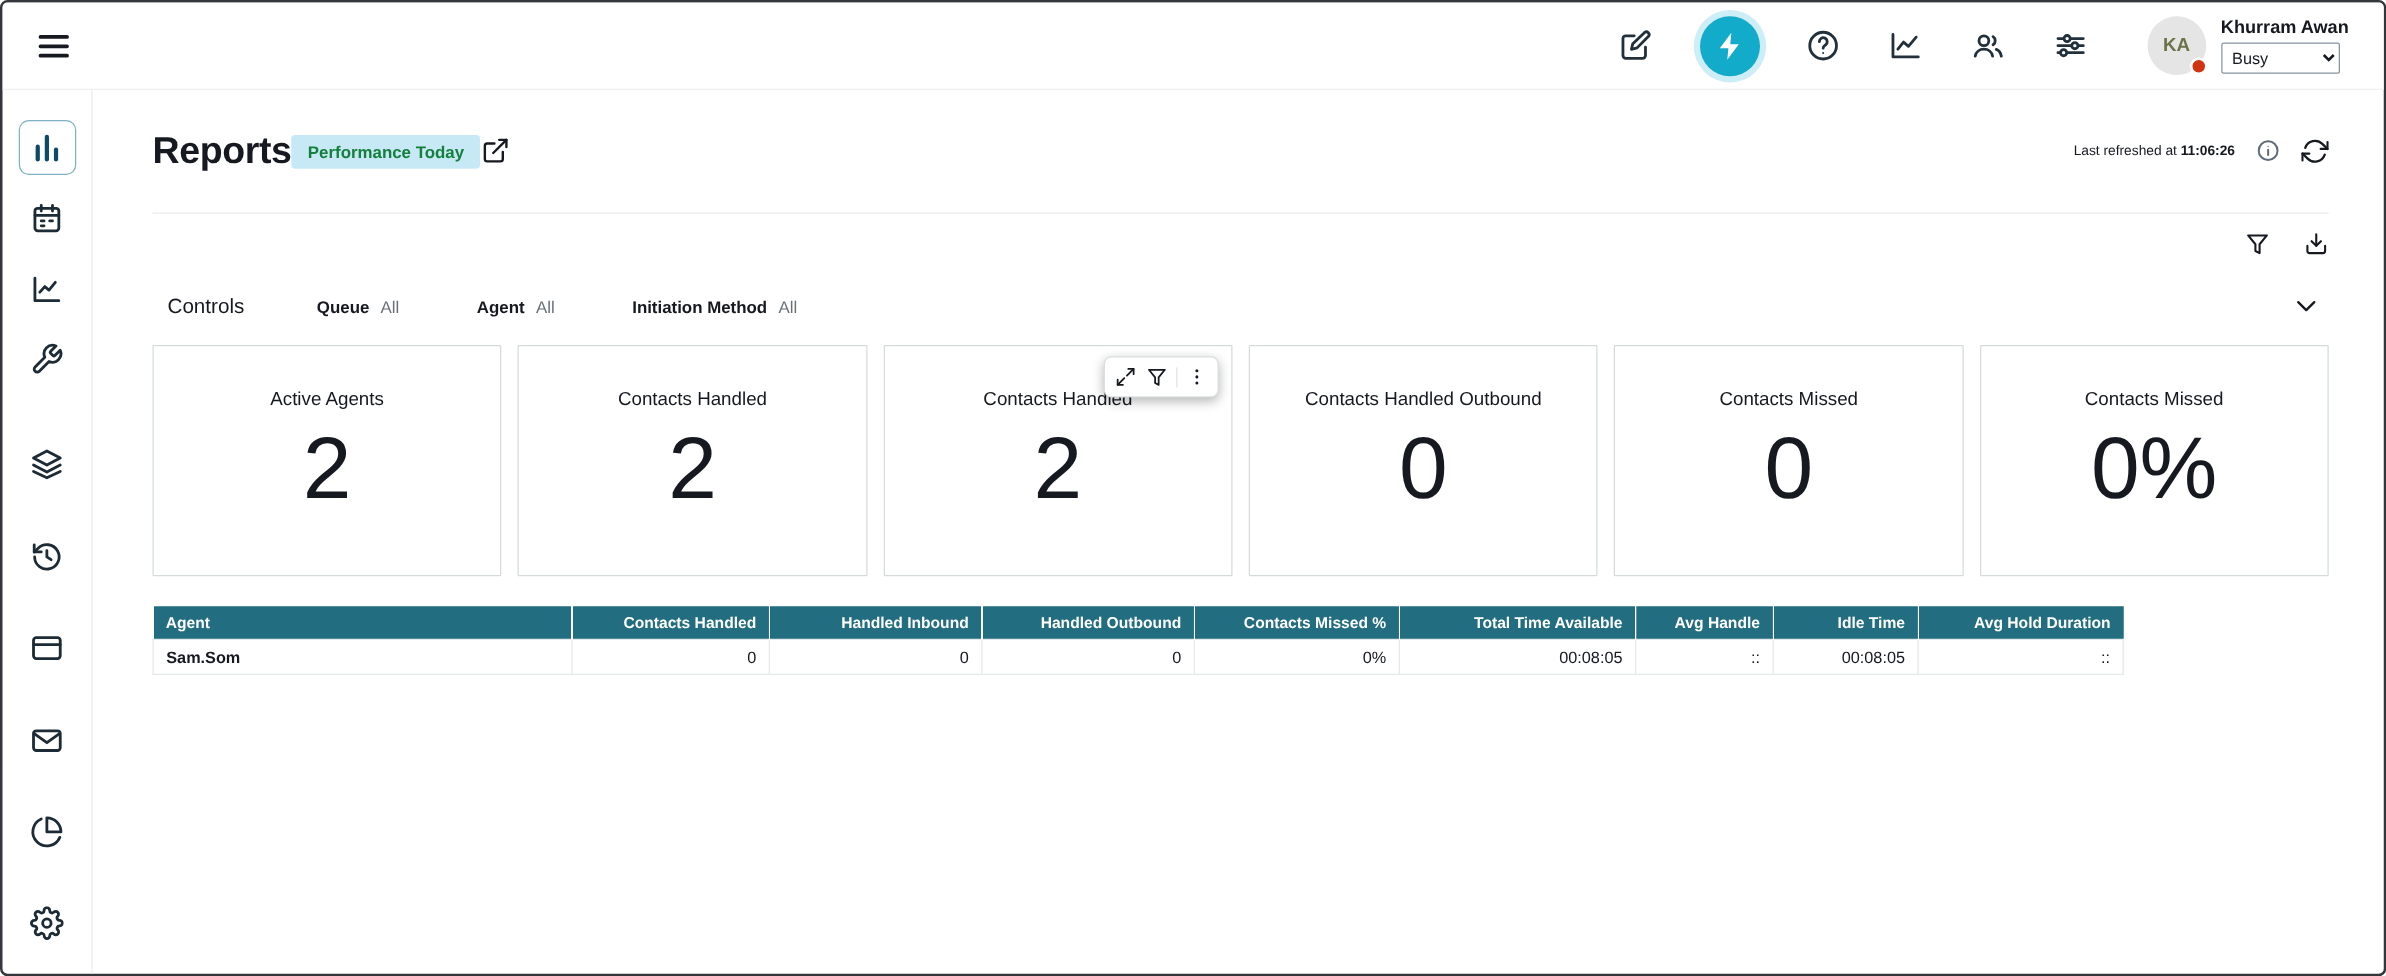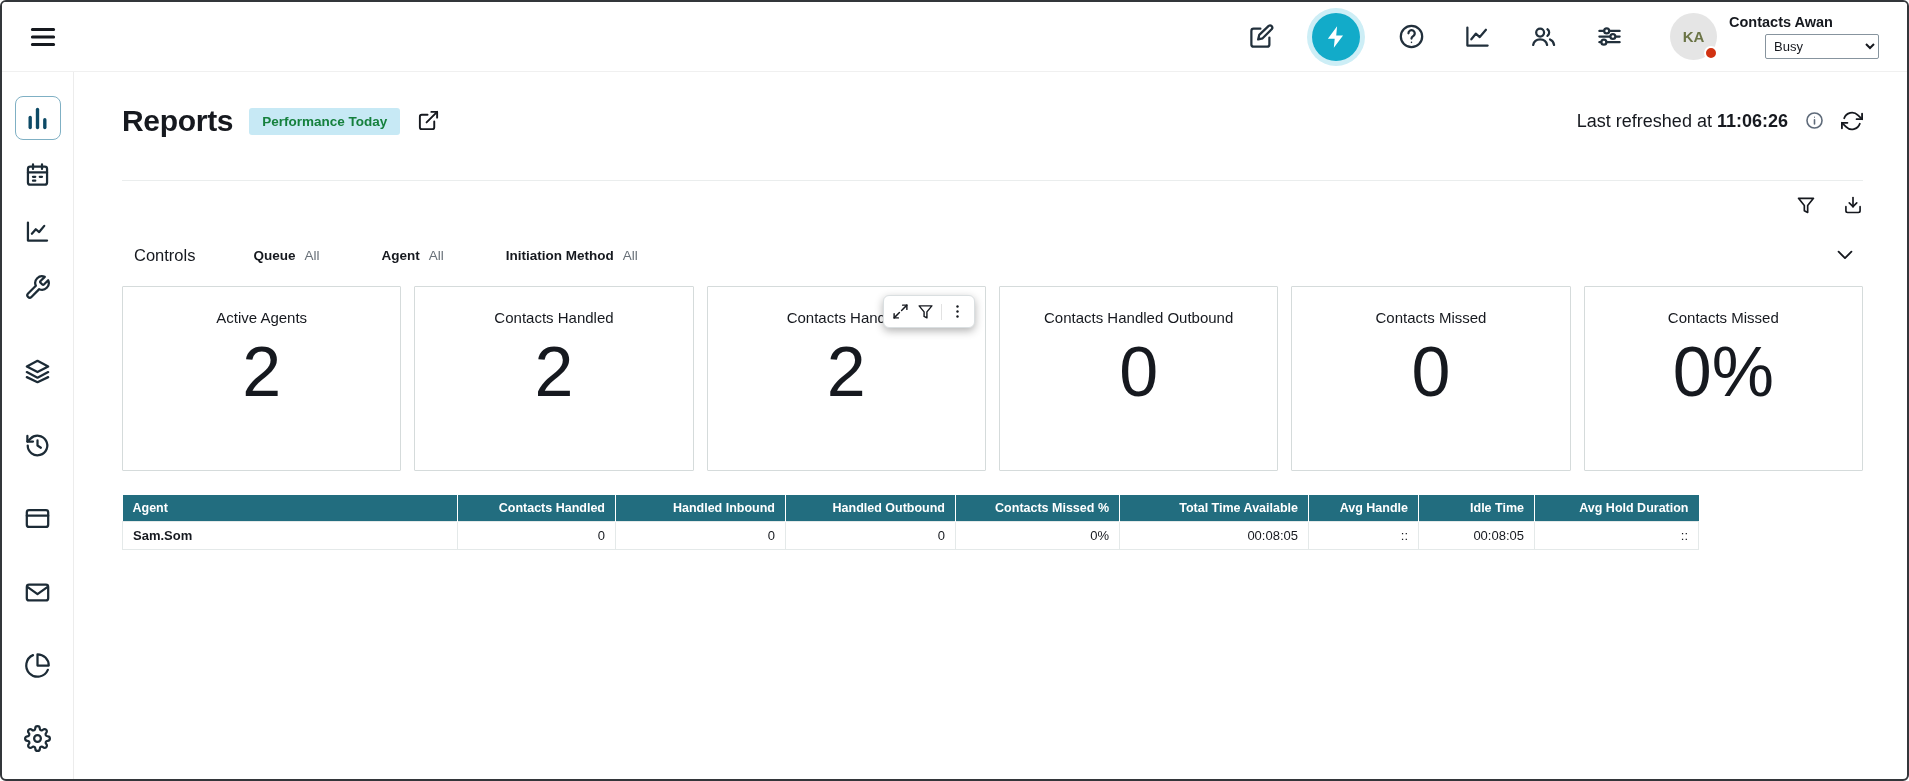--- a/index.html
+++ b/index.html
@@ -46,51 +46,51 @@
     font-weight:700; font-size:15px; position:relative; flex:0 0 47px;
   }
   .avatar .dot {
     position:absolute; right:-1px; bottom:0px;
     width:14px; height:14px; border-radius:50%;
     background:var(--status-dot); border:2px solid #fff;
   }
   .user-col { display:flex; flex-direction:column; gap:4px; }
   .user-name { font-weight:700; font-size:14.5px; }
   .status-select {
-    width:114px; height:25px; font-size:13px;
+    width:95px; height:25px; font-size:13px;
     border:1px solid #87949e; border-radius:2px; background:#fff; color:#16191f;
-    font-family:inherit; padding:0 4px;margin-left:36px;
+    font-family:inherit; padding:0 4px;
   }
 
   
   .shell { flex:1; display:flex; min-height:0; }
   .sidebar {
     width:72px; flex:0 0 72px;
     border-right:1px solid #ececec;
     display:flex; flex-direction:column; align-items:center;
     padding:24px 0 16px;
   }
   .side-item { width:46px; height:46px; display:flex; align-items:center; justify-content:center; color:#1c2b36; margin-bottom:12px; }
   .side-item svg { width:27px; height:27px; }
   .side-item.g2 { margin-bottom:29px; }
   .side-item.gap-before { margin-top:28px; }
   .side-item.g3 { margin-top:auto; margin-bottom:2px; }
   .side-item.active { border:1px solid #7fb0c4; border-radius:8px; color:#0d4a66; }
 
   
   .content { flex:1; padding:24px 44px 0 48px; overflow:hidden; }
-  .page-head { display:flex; align-items:center; gap:16px; margin:8px 0 42px; }
+  .page-head { display:flex; align-items:center; margin:8px 0 32px; }
   .page-title { font-size:30px; font-weight:700; margin:0; letter-spacing:-0.3px; }
   .badge {
     background:var(--badge-bg); color:#15803d;
     font-size:13.5px; font-weight:700; padding:6px 13px; border-radius:3px;
   }
   .head-icon { width:24px; height:24px; color:#16191f; }
   .head-icon svg { width:23px; height:23px; }
-  .refresh-area { margin-left:auto; display:flex; align-items:center; gap:16px; font-size:18px; }
+  .refresh-area { margin-left:auto; display:flex; align-items:center; gap:16px; font-size:11px; }
   .refresh-area b { font-weight:700; }
   .info-btn { width:20px; height:20px; color:#5f6b7a; }
   .info-btn svg { width:19px; height:19px; }
   .sync-btn { width:23px; height:23px; color:#16191f; }
   .sync-btn svg { width:22px; height:22px; }
 
   .panel { border-top:1px solid #eaeded; padding-top:14px; }
   .panel-actions { display:flex; justify-content:flex-end; gap:26px; margin-bottom:10px; }
   .panel-actions button { width:21px; height:21px; color:#16191f; }
   .panel-actions svg { width:20px; height:20px; }
@@ -112,21 +112,21 @@
   .filter b { font-weight:700; }
   .filter span { color:#687078; margin-left:9px; }
   .controls-chevron { margin-left:auto; width:24px; height:24px; color:#16191f; }
   .controls-chevron svg { width:22px; height:22px; }
 
   .kpi-row { display:flex; gap:13px; margin-bottom:24px; }
   .kpi-card {
     flex:1; height:185px; background:#fff;
     border:1px solid #d5dbdb; border-radius:1px;
     display:flex; flex-direction:column; align-items:center;
-    padding-top:22px; position:relative;
+    padding-top:34px; position:relative;
   }
   .kpi-label { font-size:15px; color:#16191f; white-space:nowrap; }
   .kpi-value { font-size:70px; font-weight:300; line-height:1.15; margin-top:6px; }
   .kpi-value.small { font-size:33px; font-weight:400; margin-top:38px; }
   .card-toolbar {
     position:absolute; top:8px; right:10px;
     background:#fff; border:1px solid #dadfe1; border-radius:6px;
     box-shadow:0 3px 9px rgba(0,0,0,0.3);
     display:flex; align-items:center; gap:6px; padding:6px 7px;
   }
@@ -206,21 +206,21 @@
               <circle cx="7" cy="17" r="2.2" fill="#fff"></circle>
             </svg>
           </button>
         </div>
       <div class="user-block">
         <div class="avatar">
           <span>KA</span>
           <span class="dot"></span>
         </div>
         <div class="user-col">
-          <div class="user-name">Contacts Awan</div>
+          <div class="user-name">Khurram Awan</div>
           <select class="status-select">
             <option>Busy</option>
           </select>
         </div>
       </div>
     </div>
   </header>
 
   <div class="shell">
     <nav class="sidebar">

